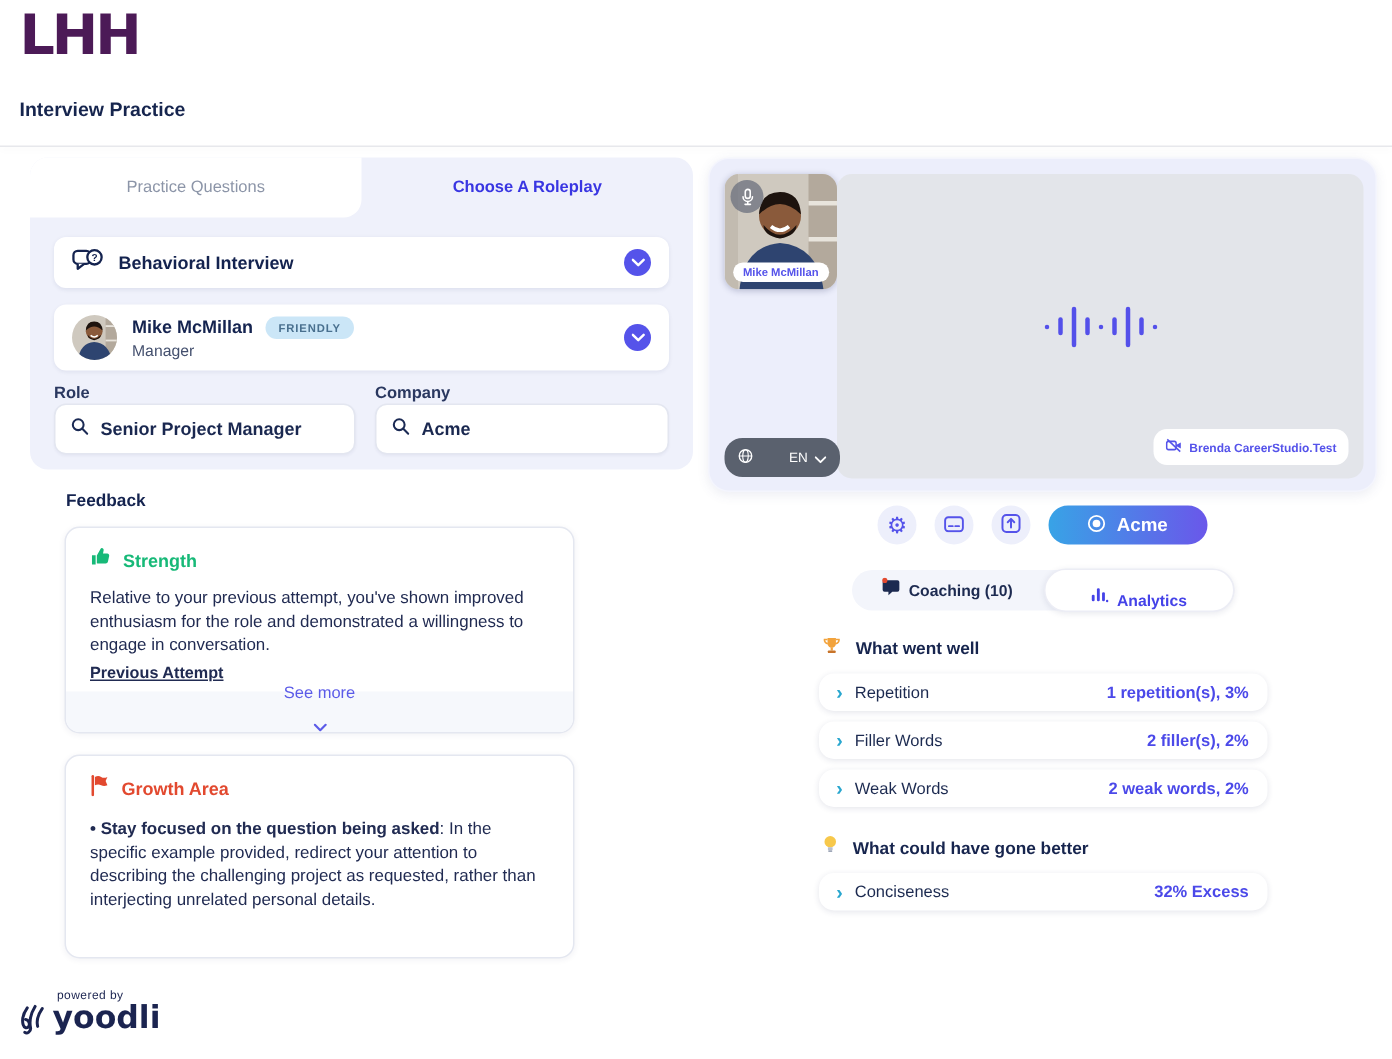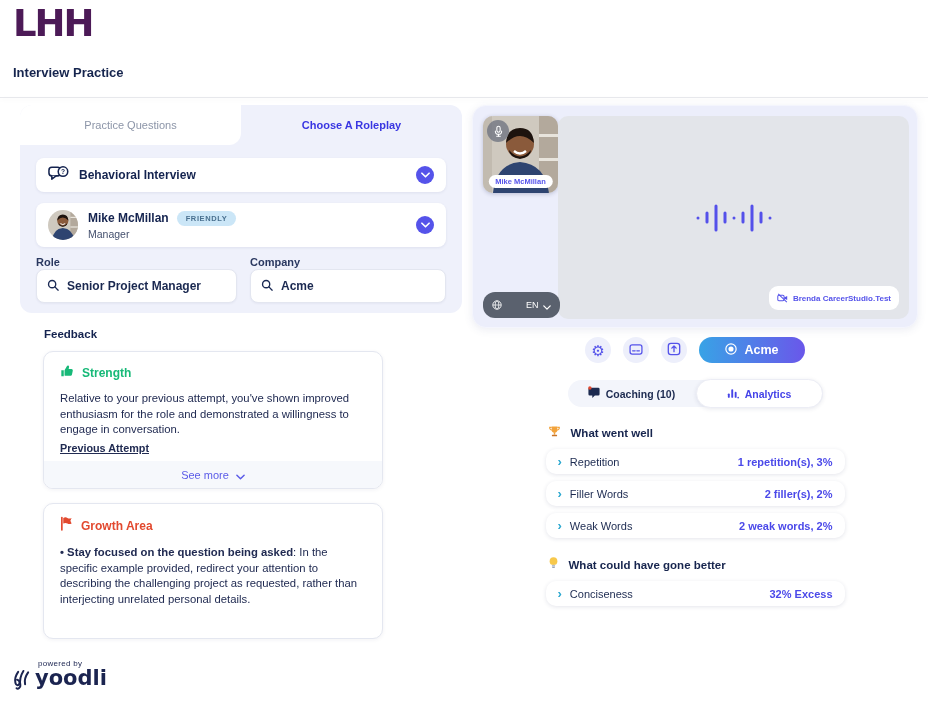--- a/index.html
+++ b/index.html
@@ -83,20 +83,21 @@
   .fb-inner { padding:12px 16px 0 16px; }
   .fb-head { display:flex; align-items:center; gap:8px; }
   .fb-title-strength { font-size:12px; font-weight:bold; color:#17B978; }
   .fb-title-growth { font-size:12px; font-weight:bold; color:#E2492F; }
   .fb-body { margin-top:9px; font-size:11.3px; line-height:1.38; color:#212B52; font-weight:500; }
   .fb-link { display:inline-block; margin-top:4px; font-size:10.8px; font-weight:bold; color:#212B52; text-decoration:underline; cursor:pointer; }
   .fb-footer {
     position:absolute; left:0; right:0; bottom:0; height:27px;
     background:#F6F8FC; display:flex; align-items:center; justify-content:center; gap:7px;
     cursor:pointer;
+    flex-direction:column;
   }
   .see-more-label { font-size:11px; color:#5B5BE8; font-weight:500; }
   .fb-bullet { margin-top:10px; font-size:11.3px; line-height:1.38; color:#212B52; font-weight:500; }
   .fb-bullet .b { font-weight:bold; }
 
   
   .powered { position:absolute; left:12px; top:659px; }
   .powered-by { font-size:8px; color:#1B2450; margin-left:26px; letter-spacing:0.3px; }
   .brand-row { display:flex; align-items:flex-start; gap:4px; margin-top:0px; }
   .brand-name { font-family:"DejaVu Sans", sans-serif; font-size:21px; font-weight:bold; color:#1B2450; letter-spacing:0px; line-height:1; }
@@ -161,21 +162,21 @@
   }
   .coach-side {
     position:absolute; left:0; top:0; width:128px; height:27px;
     display:flex; align-items:center; justify-content:center; gap:6px; cursor:pointer;
   }
   .coach-label { font-size:10.5px; font-weight:bold; color:#1C2A50; }
   .analytics-pill {
     position:absolute; right:0; top:-1px; width:127px; height:29px;
     background:#fff; border:1px solid #ECEDF5; border-radius:15px;
     box-shadow:0 1px 4px rgba(30,40,90,0.10);
-    display:flex; align-items:center; justify-content:center; gap:6px; cursor:pointer;
+    display:flex; align-items:flex-end; justify-content:center; gap:6px; cursor:pointer;
   }
   .analytics-label { font-size:10.5px; font-weight:bold; color:#4543E8; }
   .subtabs { display:flex; align-items:center; justify-content:center; gap:20px; margin-top:10px; }
   .subtab { font-size:10.5px; color:#4E5A70; font-weight:500; cursor:pointer; padding:7px 2px; }
   .subtab.active {
     background:#E4F3FB; color:#2E9BD6; font-weight:bold;
     padding:7px 12px; border-radius:8px;
   }
   .section { width:299px; margin:0 auto; }
   .sec-head { display:flex; align-items:center; gap:10px; margin-top:17px; padding-left:2px; }

